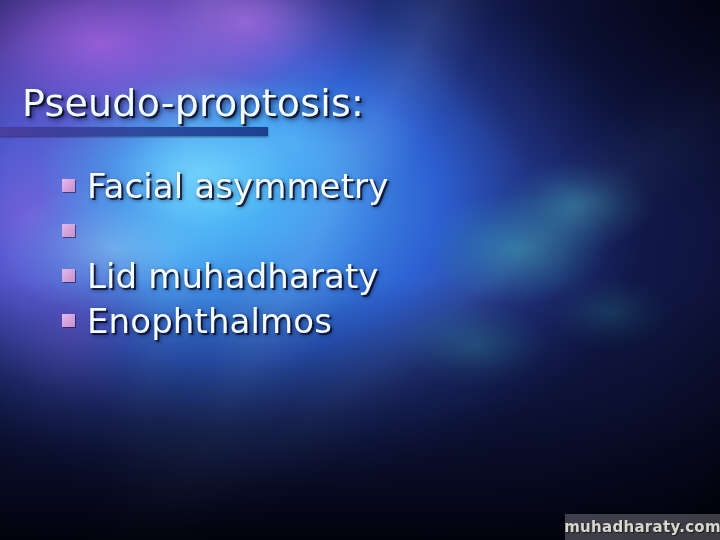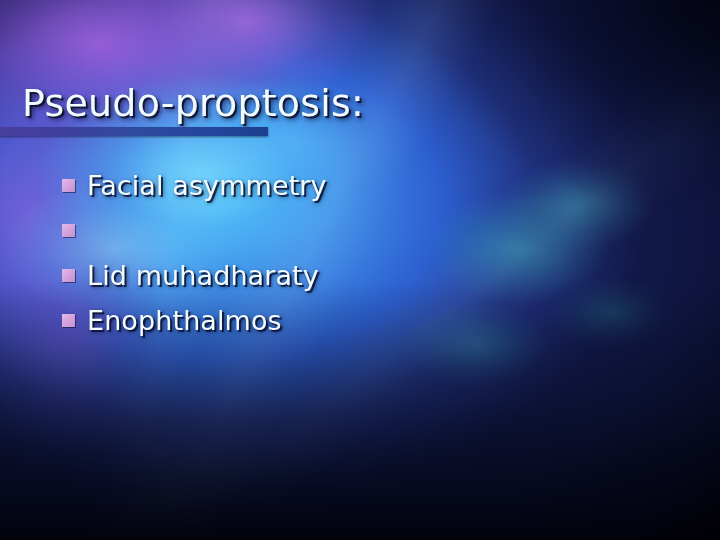--- a/index.html
+++ b/index.html
@@ -110,21 +110,21 @@
   }
   .bullet-marker {
     width: 13px;
     height: 13px;
     flex: 0 0 13px;
     background: linear-gradient(135deg, #e3bce8 0%, #d6a5dd 45%, #c490cf 100%);
     box-shadow: 1px 1px 0 rgba(12,16,48,0.55);
   }
   .bullet-text {
     margin-left: 12px;
-    font-size: 27px;
+    font-size: 34px;
     line-height: 30px;
     font-weight: 400;
     color: #f4fbff;
     letter-spacing: 0.1px;
     text-shadow:
       2px 2px 0 rgba(10,14,45,0.80),
       2px 2px 4px rgba(5,8,30,0.65);
     white-space: nowrap;
   }
 
@@ -184,14 +184,17 @@
       <span class="bullet-text">Lid muhadharaty</span>
     </div>
 
     <div class="bullet-row">
       <span class="bullet-marker"></span>
       <span class="bullet-text">Enophthalmos</span>
     </div>
 
   </div>
 
+  <div id="watermark">
+    <span id="watermark-text">muhadharaty.com</span>
+  </div>
 
 </div>
 
 </body></html>

